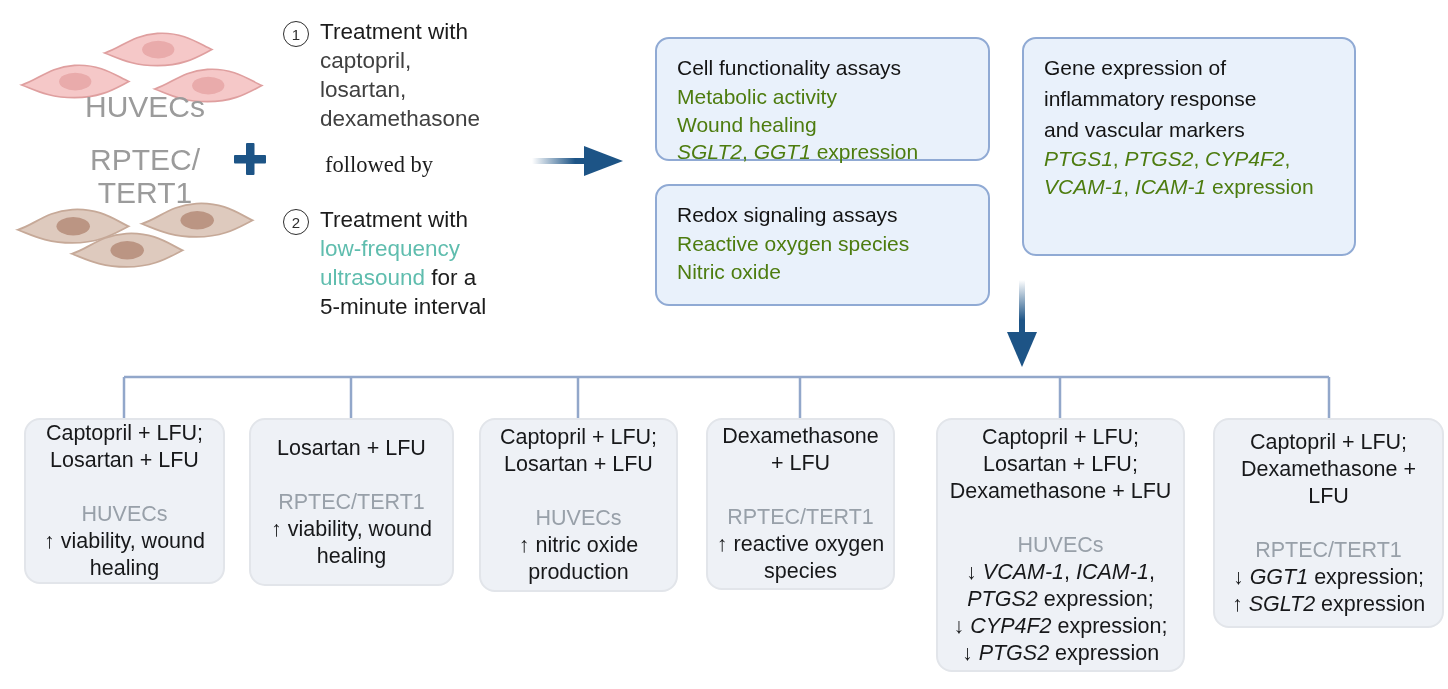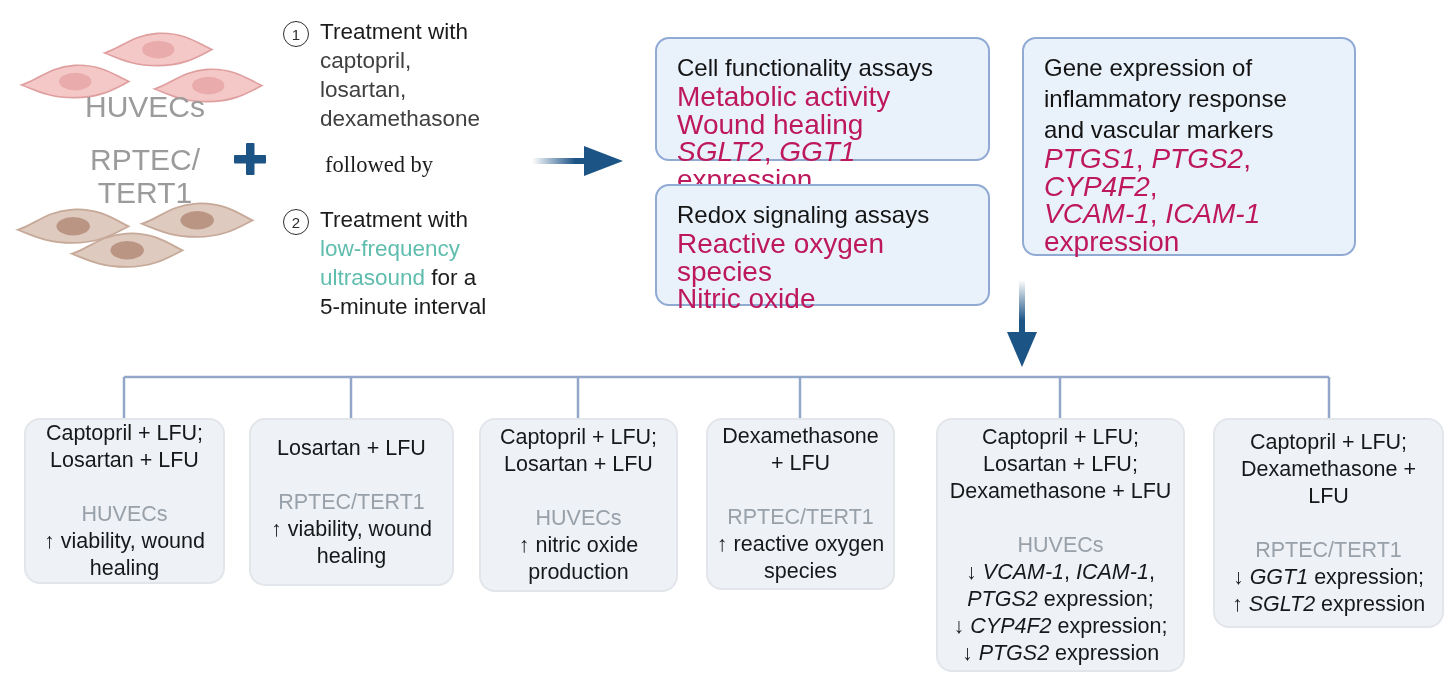--- a/index.html
+++ b/index.html
@@ -23,22 +23,22 @@
   }
   .step-block { font-size:22.5px; line-height:29px; color:#1c1c1c; }
   .step-block .blue div, .blue { color:#404040; }
   .teal { color:#5fbdae; }
 
   
   .info-box {
     position:absolute; background:#e9f1fb; border:2px solid #90aad4;
     border-radius:14px; padding:13px 20px;
   }
-  .box-title { font-size:24px; line-height:31px; color:#141414; }
-  .box-items { font-size:28px; line-height:27.5px; color:#be185d; }
+  .box-title { font-size:21px; line-height:31px; color:#141414; }
+  .box-items { font-size:21px; line-height:27.5px; color:#4d7c0f; }
 
   
   .outcome-box {
     position:absolute; background:#eef1f6; border:2px solid #e2e5ea;
     border-radius:16px; padding:10px 8px; text-align:center;
     font-size:21.5px; line-height:27px; color:#17181a;
     display:flex; flex-direction:column; justify-content:center;
   }
   .outcome-box .cell-name { color:#98a0a9; margin-top:27px; }
 

